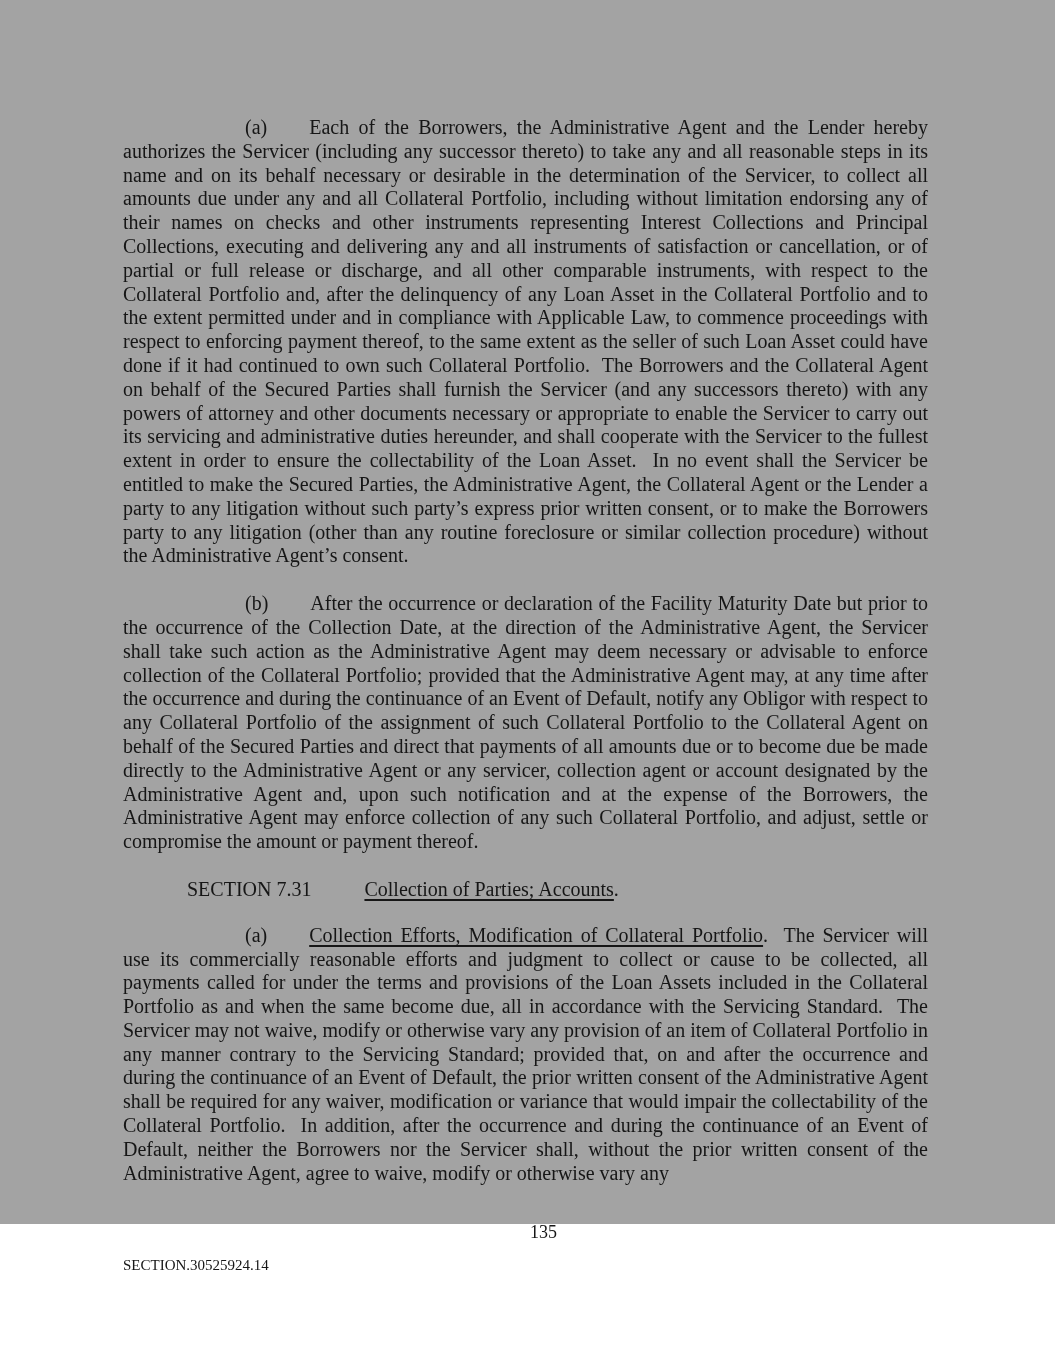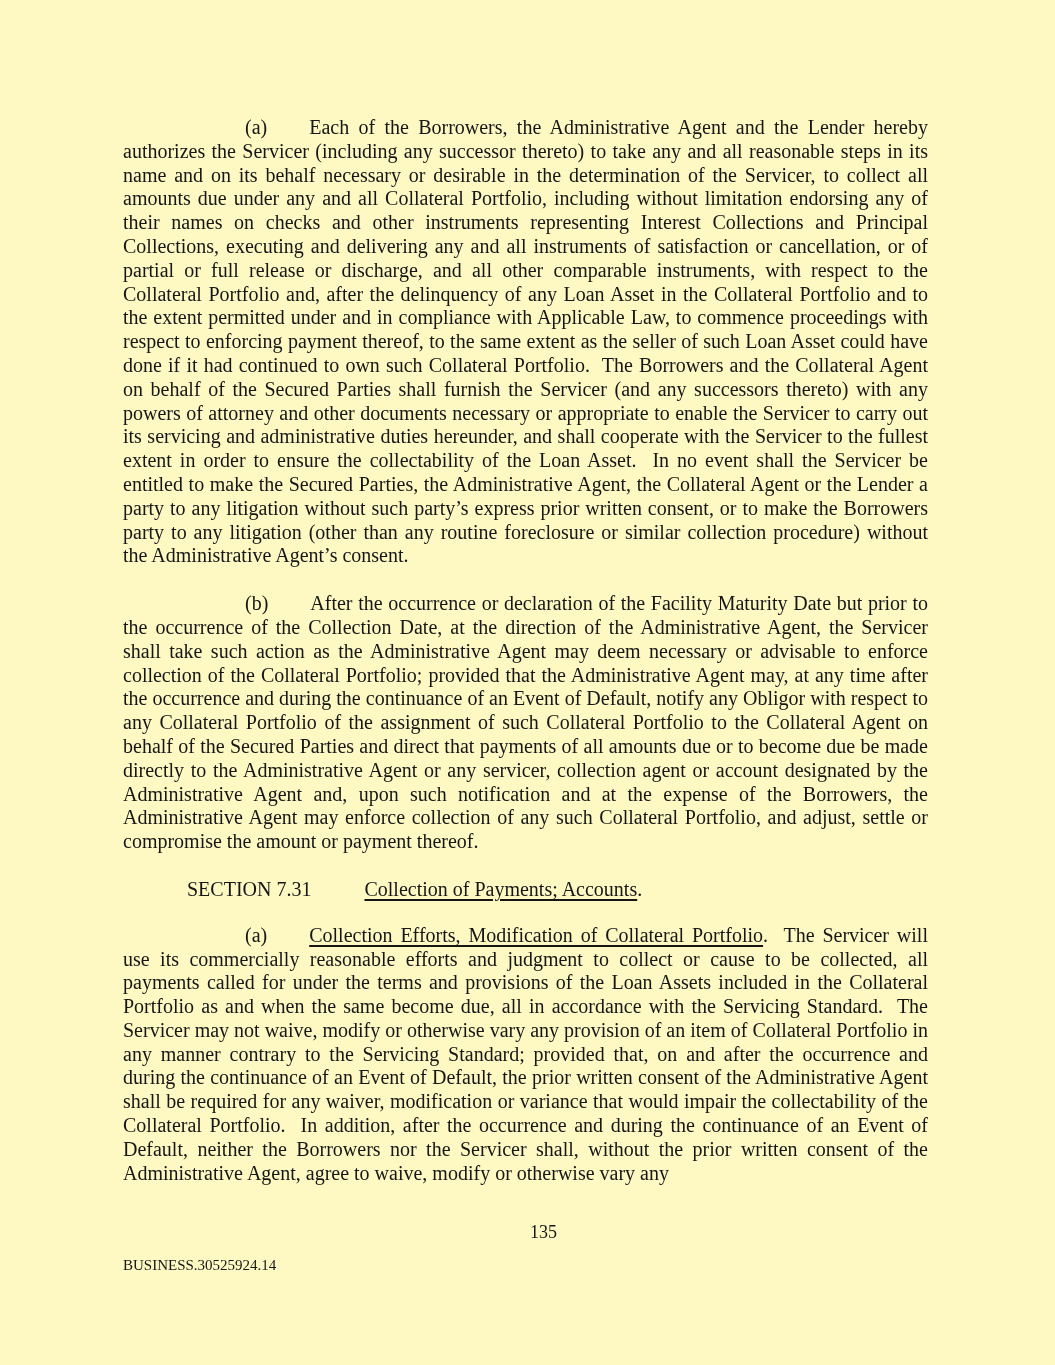--- a/index.html
+++ b/index.html
@@ -5,22 +5,22 @@
   * { margin: 0; padding: 0; box-sizing: border-box; }
   html, body { background: #ffffff; }
   body {
     width: 1055px;
     height: 1365px;
     overflow: hidden;
   }
   .page {
     position: relative;
     width: 1055px;
-    height: 1365px;
-    background: #fef9c3;
+    height: 1224px;
+    background: #a3a3a3;
     color: #161616;
     font-family: "Liberation Serif", "DejaVu Serif", serif;
     font-size: 20px;
     line-height: 23.8px;
   }
   .body-text {
     position: absolute;
     left: 123px;
     top: 116px;
     width: 805px;
@@ -54,21 +54,21 @@
 </style>
 </head>
 <body>
 
 <div class="page">
 
   <div class="body-text">
 
   <p class="para indented"><span>(a)</span><span class="tab"></span><span>Each of the Borrowers, the Administrative Agent and the Lender hereby authorizes the Servicer (including any successor thereto) to take any and all reasonable steps in its name and on its behalf necessary or desirable in the determination of the Servicer, to collect all amounts due under any and all Collateral Portfolio, including without limitation endorsing any of their names on checks and other instruments representing Interest Collections and Principal Collections, executing and delivering any and all instruments of satisfaction or cancellation, or of partial or full release or discharge, and all other comparable instruments, with respect to the Collateral Portfolio and, after the delinquency of any Loan Asset in the Collateral Portfolio and to the extent permitted under and in compliance with Applicable Law, to commence proceedings with respect to enforcing payment thereof, to the same extent as the seller of such Loan Asset could have done if it had continued to own such Collateral Portfolio.&nbsp; The Borrowers and the Collateral Agent on behalf of the Secured Parties shall furnish the Servicer (and any successors thereto) with any powers of attorney and other documents necessary or appropriate to enable the Servicer to carry out its servicing and administrative duties hereunder, and shall cooperate with the Servicer to the fullest extent in order to ensure the collectability of the Loan Asset.&nbsp; In no event shall the Servicer be entitled to make the Secured Parties, the Administrative Agent, the Collateral Agent or the Lender a party to any litigation without such party’s express prior written consent, or to make the Borrowers party to any litigation (other than any routine foreclosure or similar collection procedure) without the Administrative Agent’s consent.</span></p>
       <p class="para indented"><span>(b)</span><span class="tab"></span><span>After the occurrence or declaration of the Facility Maturity Date but prior to the occurrence of the Collection Date, at the direction of the Administrative Agent, the Servicer shall take such action as the Administrative Agent may deem necessary or advisable to enforce collection of the Collateral Portfolio; </span><span class="it">provided</span><span> that the Administrative Agent may, at any time after the occurrence and during the continuance of an Event of Default, notify any Obligor with respect to any Collateral Portfolio of the assignment of such Collateral Portfolio to the Collateral Agent on behalf of the Secured Parties and direct that payments of all amounts due or to become due be made directly to the Administrative Agent or any servicer, collection agent or account designated by the Administrative Agent and, upon such notification and at the expense of the Borrowers, the Administrative Agent may enforce collection of any such Collateral Portfolio, and adjust, settle or compromise the amount or payment thereof.</span></p>
-      <p class="para section"><span>SECTION 7.31</span><span class="tab-wide"></span><span class="ul">Collection of Payments; Accounts</span><span>.</span></p>
+      <p class="para section"><span>SECTION 7.31</span><span class="tab-wide"></span><span class="ul">Collection of Parties; Accounts</span><span>.</span></p>
       <p class="para indented"><span>(a)</span><span class="tab"></span><span class="ul">Collection Efforts, Modification of Collateral Portfolio</span><span>.&nbsp; The Servicer will use its commercially reasonable efforts and judgment to collect or cause to be collected, all payments called for under the terms and provisions of the Loan Assets included in the Collateral Portfolio as and when the same become due, all in accordance with the Servicing Standard.&nbsp; The Servicer may not waive, modify or otherwise vary any provision of an item of Collateral Portfolio in any manner contrary to the Servicing Standard; </span><span class="it">provided</span><span> that, on and after the occurrence and during the continuance of an Event of Default, the prior written consent of the Administrative Agent shall be required for any waiver, modification or variance that would impair the collectability of the Collateral Portfolio.&nbsp; In addition, after the occurrence and during the continuance of an Event of Default, neither the Borrowers nor the Servicer shall, without the prior written consent of the Administrative Agent, agree to waive, modify or otherwise vary any</span></p>
     </div>
 
   <div class="footer-page">135</div>
 
-  <div class="footer-docid">BUSINESS.30525924.14</div>
+  <div class="footer-docid">SECTION.30525924.14</div>
 
 </div>
 
 </body></html>

